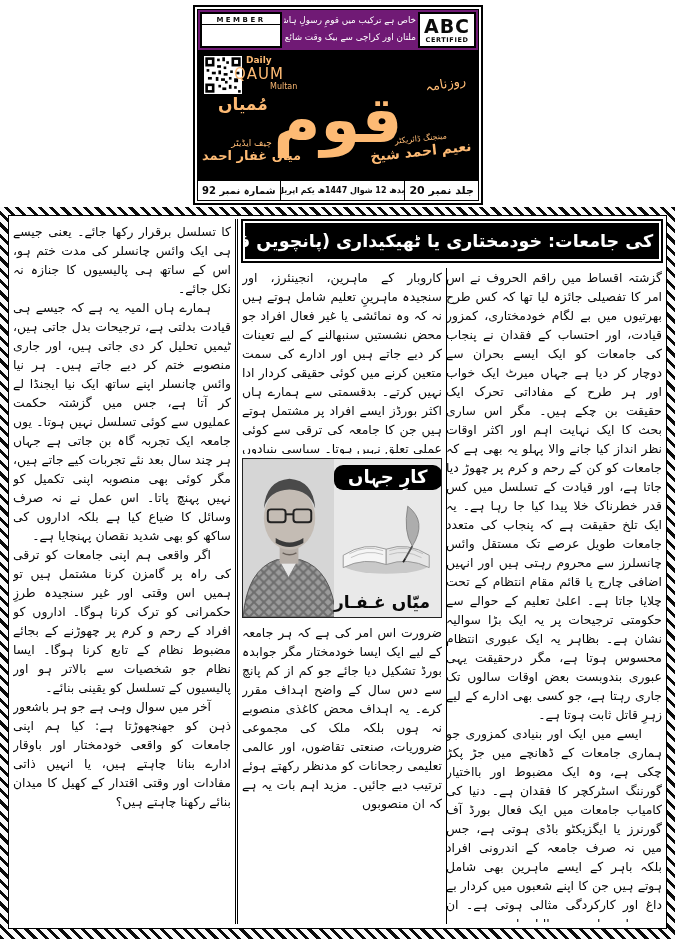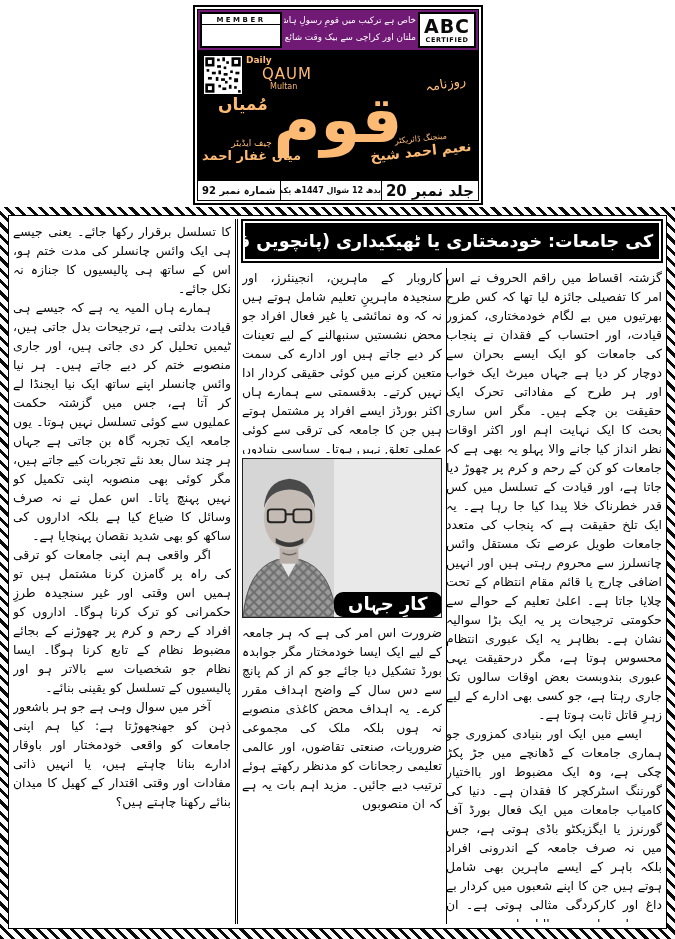--- a/index.html
+++ b/index.html
@@ -17,34 +17,34 @@
   .cpne-member { font-size:7px; font-weight:bold; letter-spacing:2.5px; border-bottom:1px solid #000; display:block; }
   .cpne-name { font-size:21px; font-weight:900; line-height:1; letter-spacing:0.5px; display:block;margin-top:28px; }
   .mh-slogan { flex:1; color:#fff; direction:rtl; text-align:center; font-size:8.8px; line-height:1.9; padding-top:2px; white-space:nowrap; overflow:hidden; }
   .abc-box { background:#fff; border:2px solid #000; margin:2px; width:58px; text-align:center; padding-top:3px; }
   .abc-name { font-size:19px; font-weight:900; line-height:1; letter-spacing:1px; display:block; }
   .abc-cert { font-size:6.5px; font-weight:bold; letter-spacing:0.6px; display:block; }
 
   .mh-main { background:#000; height:130px; position:relative; color:#fdba74; overflow:hidden; }
   .qr { position:absolute; left:6px; top:6px; width:38px; height:38px; background:#fff; }
   .daily-latin { position:absolute; left:48px; top:5px; font-size:9px; font-weight:bold; }
-  .qaum-latin { position:absolute; left:64px; top:15px; font-size:15px; letter-spacing:1px; }
+  .qaum-latin { position:absolute; left:36px; top:15px; font-size:15px; letter-spacing:1px; }
   .multan-latin { position:absolute; left:72px; top:32px; font-size:8px;text-align:center; }
   .logo-calligraphy { position:absolute; left:50%; top:54%; transform:translate(-50%,-50%); font-size:64px; font-weight:bold; line-height:1; white-space:nowrap; }
   .rozana { position:absolute; right:12px; top:26px; font-size:13px; transform:rotate(-10deg); direction:rtl; }
   .md-block { position:absolute; right:6px; top:84px; text-align:center; direction:rtl; }
   .md-title { font-size:8px; display:block; transform:rotate(-6deg); }
   .md-name { font-size:14px; font-weight:bold; display:block; transform:rotate(-6deg); }
   .city-urdu { position:absolute; left:20px; top:44px; font-size:17px; font-weight:bold; direction:rtl; }
   .ce-block { position:absolute; left:4px; top:88px; text-align:center; direction:rtl; }
   .ce-title { font-size:9px; display:block; }
   .ce-name { font-size:13px; font-weight:bold; display:block; }
 
   .mh-date { display:flex; direction:rtl; border-top:1px solid #000; background:#fff; height:20px; align-items:center; font-weight:bold; overflow:hidden; }
-  .mh-vol { padding:0 4px; font-size:15px; border-left:1px solid #000; white-space:nowrap; height:100%; display:flex; align-items:center; }
+  .mh-vol { padding:0 4px; font-size:11px; border-left:1px solid #000; white-space:nowrap; height:100%; display:flex; align-items:center; }
   .mh-datetext { flex:1; text-align:center; font-size:8px; white-space:nowrap; overflow:hidden; letter-spacing:-0.2px; }
   .mh-issue { padding:0 4px; font-size:10px; border-right:1px solid #000; white-space:nowrap; height:100%; display:flex; align-items:center; }
 
   
   .article-frame {
     position:absolute; left:0; top:207px; width:675px; height:732px;
     background:repeating-linear-gradient(45deg,#0b0b0b 0 3px,#fafafa 3px 8px);
     padding:8px 8px 10px;
   }
   .content { position:relative; width:100%; height:100%; background:#fff; border:1px solid #000; }
@@ -64,21 +64,21 @@
   .col p + p { text-indent:20px; }
   .col-left  { left:4px;  top:6px;  width:218px; bottom:6px; }
   .col-mid   { left:233px; top:52px; width:200px; bottom:5px; }
   .col-right { right:4px; top:52px; width:216px; bottom:6px; }
   .mid-top { height:186px; overflow:hidden; }
   .mid-bottom { overflow:hidden; }
 
   
   .photo-box { margin:4px 0 5px; height:160px; border:1px solid #222; background:#fff; display:flex; direction:ltr; overflow:hidden; }
   .photo-svg { width:46%; height:100%; flex:none; }
-  .pb-right { flex:1; display:flex; flex-direction:row; align-items:flex-end; background:#e9e9e9; }
+  .pb-right { flex:1; display:flex; flex-direction:column; align-items:flex-start; background:#e9e9e9; }
   .col-title { background:#000; color:#fff; border-radius:9px; padding:2px 14px 4px; font-size:18px; font-weight:bold; margin-top:6px; direction:rtl; white-space:nowrap; }
   .book-svg { flex:1; width:100%; min-height:0; }
   .author-name { font-size:17px; font-weight:bold; direction:rtl; padding:0 0 5px; white-space:nowrap; }
 </style>
 </head>
 <body>
 
 <div class="masthead">
   <div class="mh-inner">
 

